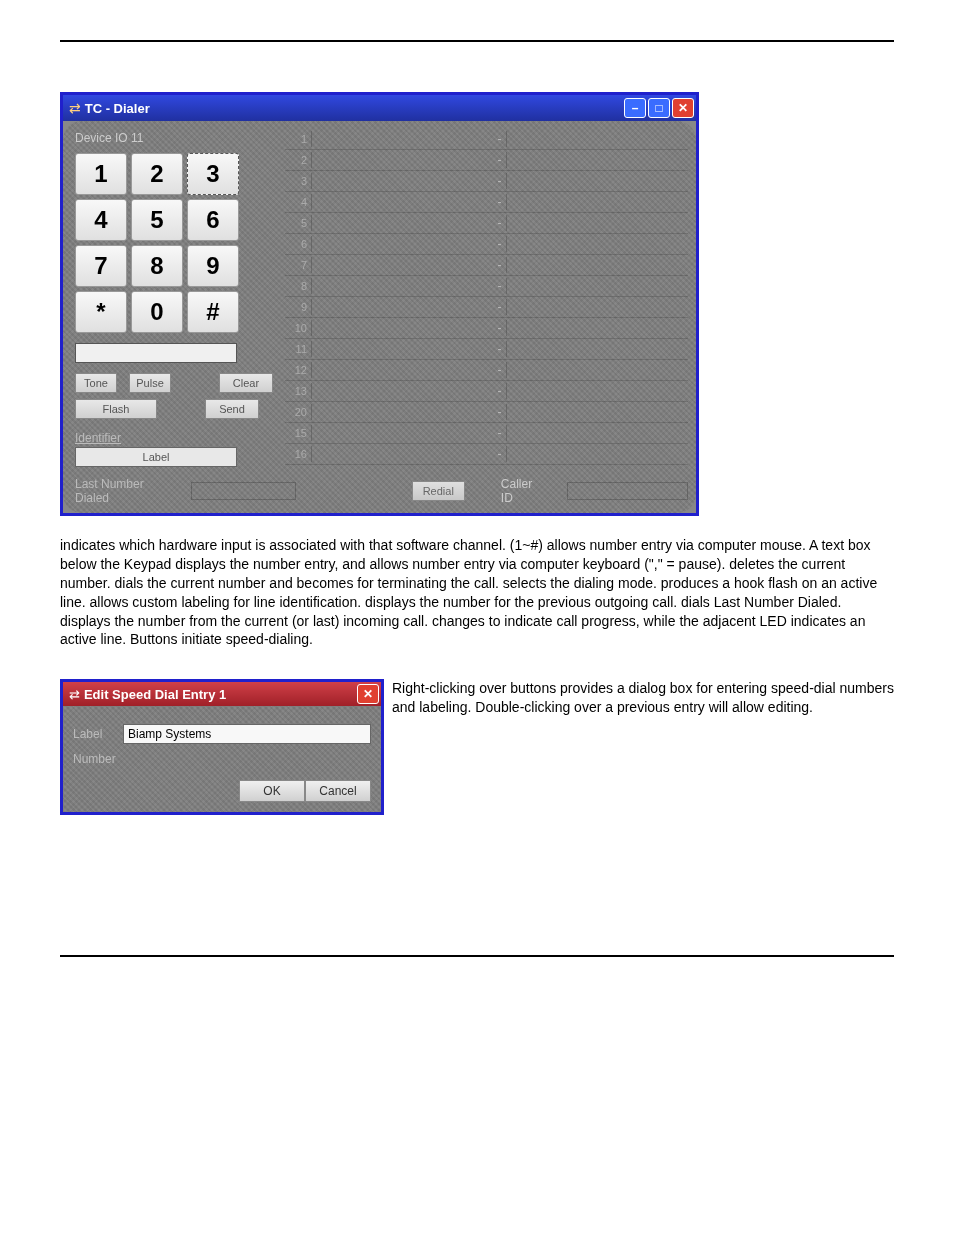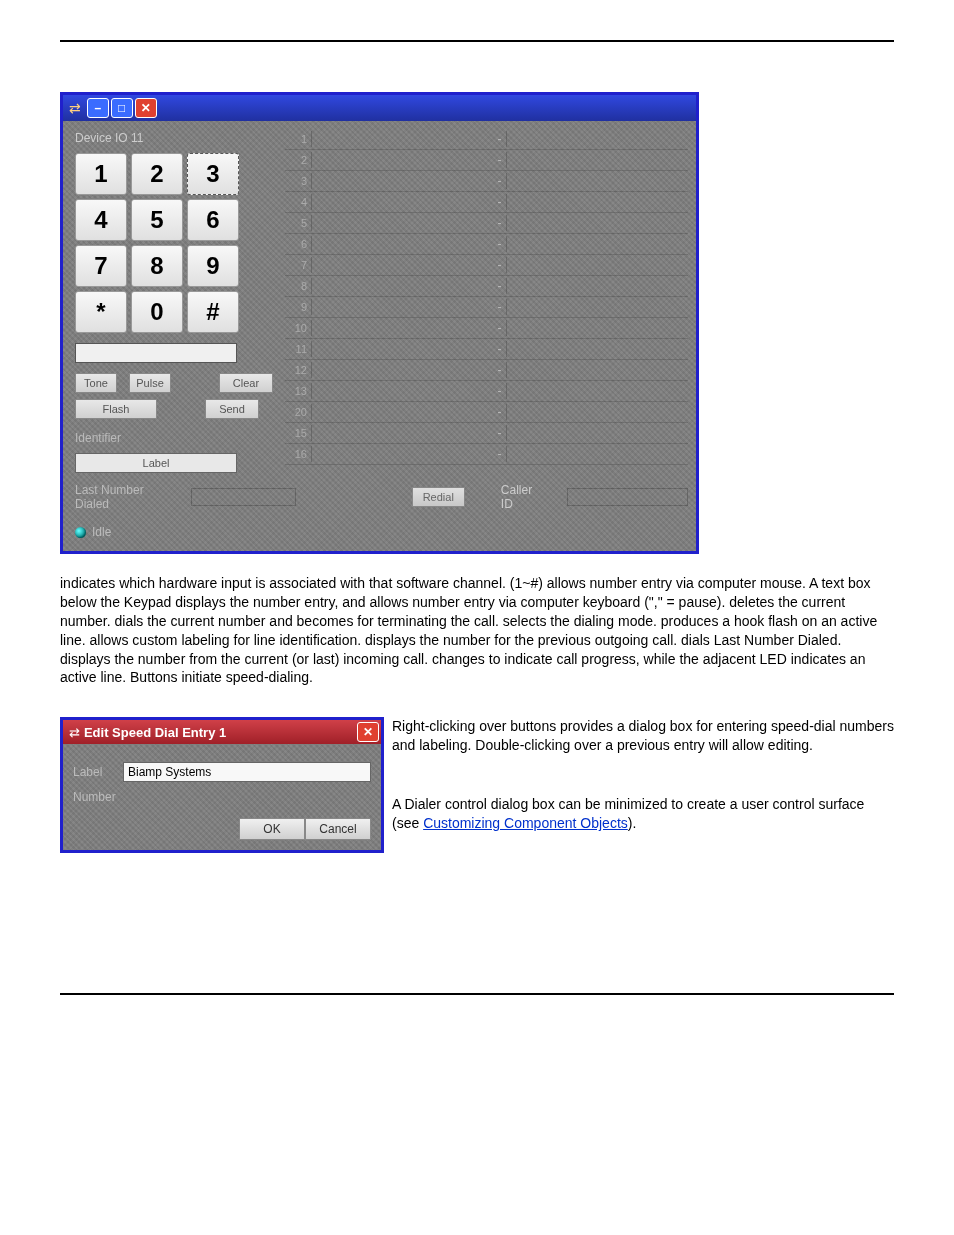--- a/index.html
+++ b/index.html
@@ -64,20 +64,21 @@
   .winbtn.max { background:#3a6cff; color:#fff; }
   .winbtn.close { background:#e04030; color:#fff; }
   .dialer-body {
     background-image:
       repeating-linear-gradient(45deg, rgba(0,0,0,.08) 0 2px, rgba(0,0,0,0) 2px 4px),
       repeating-linear-gradient(-45deg, rgba(255,255,255,.06) 0 2px, rgba(0,0,0,0) 2px 4px);
     background-color:#808080;
     padding: 8px;
     color:#ddd;
     font-size:12px;
+    border-radius:19px;
   }
   .row-flex { display:flex; }
   .left-col { width: 210px; }
   .right-col { flex:1; margin-left:4px; }
   .devio { color:#ccc; font-size:12px; margin:2px 0 8px 4px;}
   .keypad {
     display:grid;
     grid-template-columns: repeat(3,52px);
     gap:4px;
     margin-left:4px;
@@ -106,21 +107,21 @@
   .btn3d {
     background:linear-gradient(#e8e8e8,#d0d0d0);
     border:1px solid #888;
     color:#555;
     font-size:11px;
     height:18px;
     display:inline-flex;
     align-items:center;
     justify-content:center;
   }
-  .idlbl { color:#bbb; font-size:12px; margin:12px 0 8px 4px; }
+  .idlbl { color:#bbb; font-size:12px; margin:12px 0 2px 4px;text-decoration:underline; }
   .labelbox {
     width: 160px; height:18px;
     background:#e8e8e8; border:1px solid #666;
     display:flex; align-items:center; justify-content:center;
     color:#555; font-size:11px; margin-left:4px;
   }
   
   .sdrow {
     display:flex; align-items:center; height:20px;
     border-bottom:1px solid rgba(0,0,0,.15);
@@ -199,20 +200,21 @@
 </style>
 </head>
 <body>
 
 <div class="page">
   <div class="topbar"></div>
 
   <div class="dialer-window">
     <div class="titlebar">
       <span class="icon">⇄</span>
+      <span class="title">TC - Dialer</span>
       <span class="winbtn min">–</span>
       <span class="winbtn max">□</span>
       <span class="winbtn close">✕</span>
     </div>
     <div class="dialer-body">
       <div class="row-flex">
         <div class="left-col">
           <div class="devio">Device IO  11</div>
           <div class="keypad">
             <div class="key">1</div>
@@ -343,24 +345,20 @@
         </div>
       </div>
       <div class="bottom-area">
         <div class="lnd-row">
           <span class="lnd-label">Last Number Dialed</span>
           <span class="lnd-box"></span>
           <span class="redial">Redial</span>
           <span class="cid-label">Caller ID</span>
           <span class="cid-box"></span>
         </div>
-        <div class="status-row">
-          <span class="led"></span>
-          <span class="idle">Idle</span>
-        </div>
       </div>
     </div>
   </div>
 
   <div class="doc-text">
     <span> indicates which hardware input is associated with that software channel. </span>
     <span> (1~#) allows number entry via computer mouse. A text box below the Keypad displays the number entry, and allows number entry via computer keyboard ("," = pause). </span>
     <span> deletes the current number. </span>
     <span> dials the current number and becomes </span>
     <span> for terminating the call. </span>
@@ -396,19 +394,16 @@
           <span class="dlgbtn">OK</span>
           <span class="dlgbtn">Cancel</span>
         </div>
       </div>
     </div>
 
     <div class="side-para">
       <span>Right-clicking over buttons </span><span> provides a dialog box for entering speed-dial numbers and labeling. Double-clicking over a previous entry will allow editing.</span>
     </div>
     <div style="height:40px"></div>
-    <div class="side-para">
-      <span>A Dialer control dialog box can be minimized to create a user control surface (see </span><a class="link">Customizing Component Objects</a><span>).</span>
-    </div>
   </div>
 
   <div class="bottombar"></div>
 </div>
 
 </body></html>

